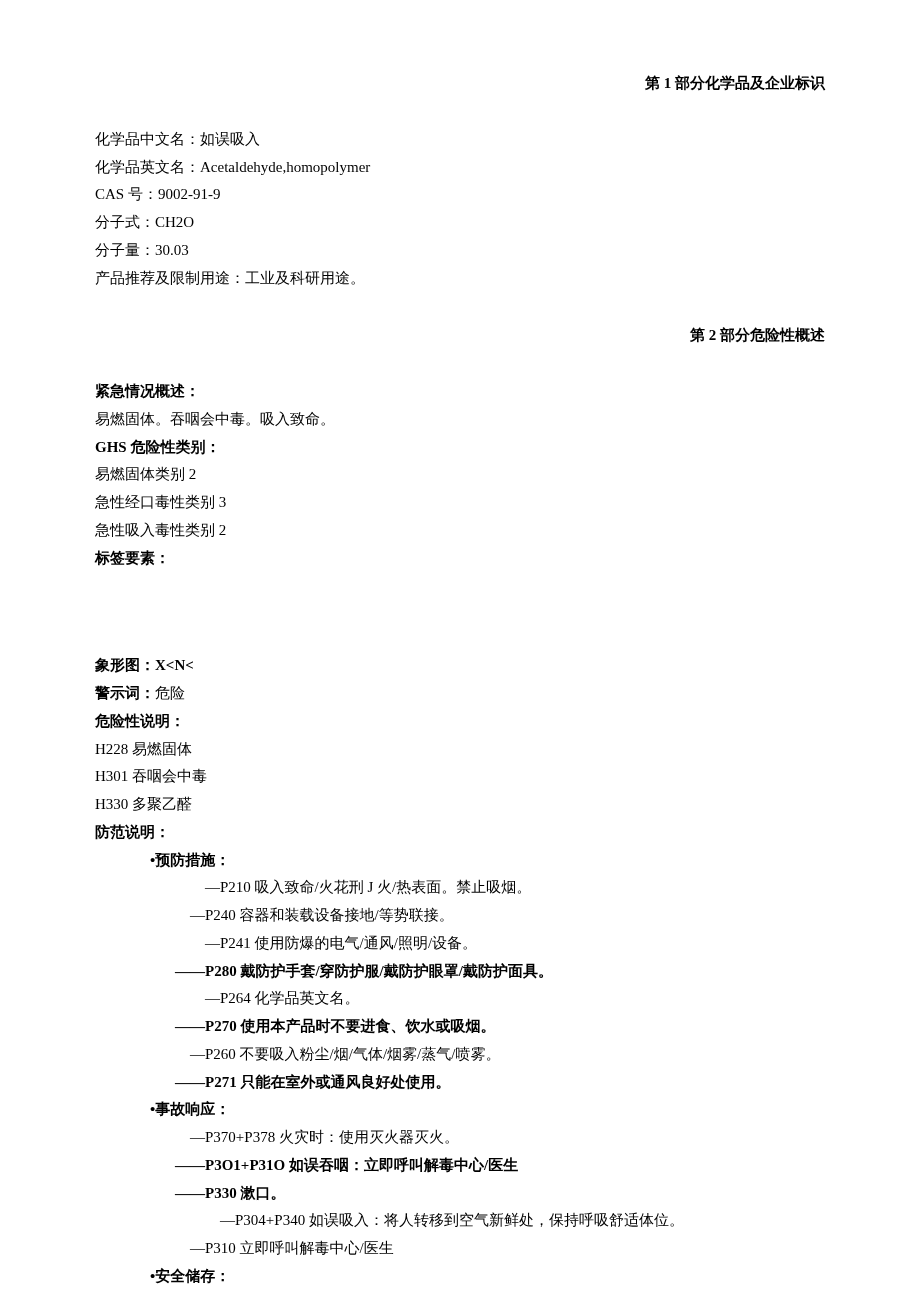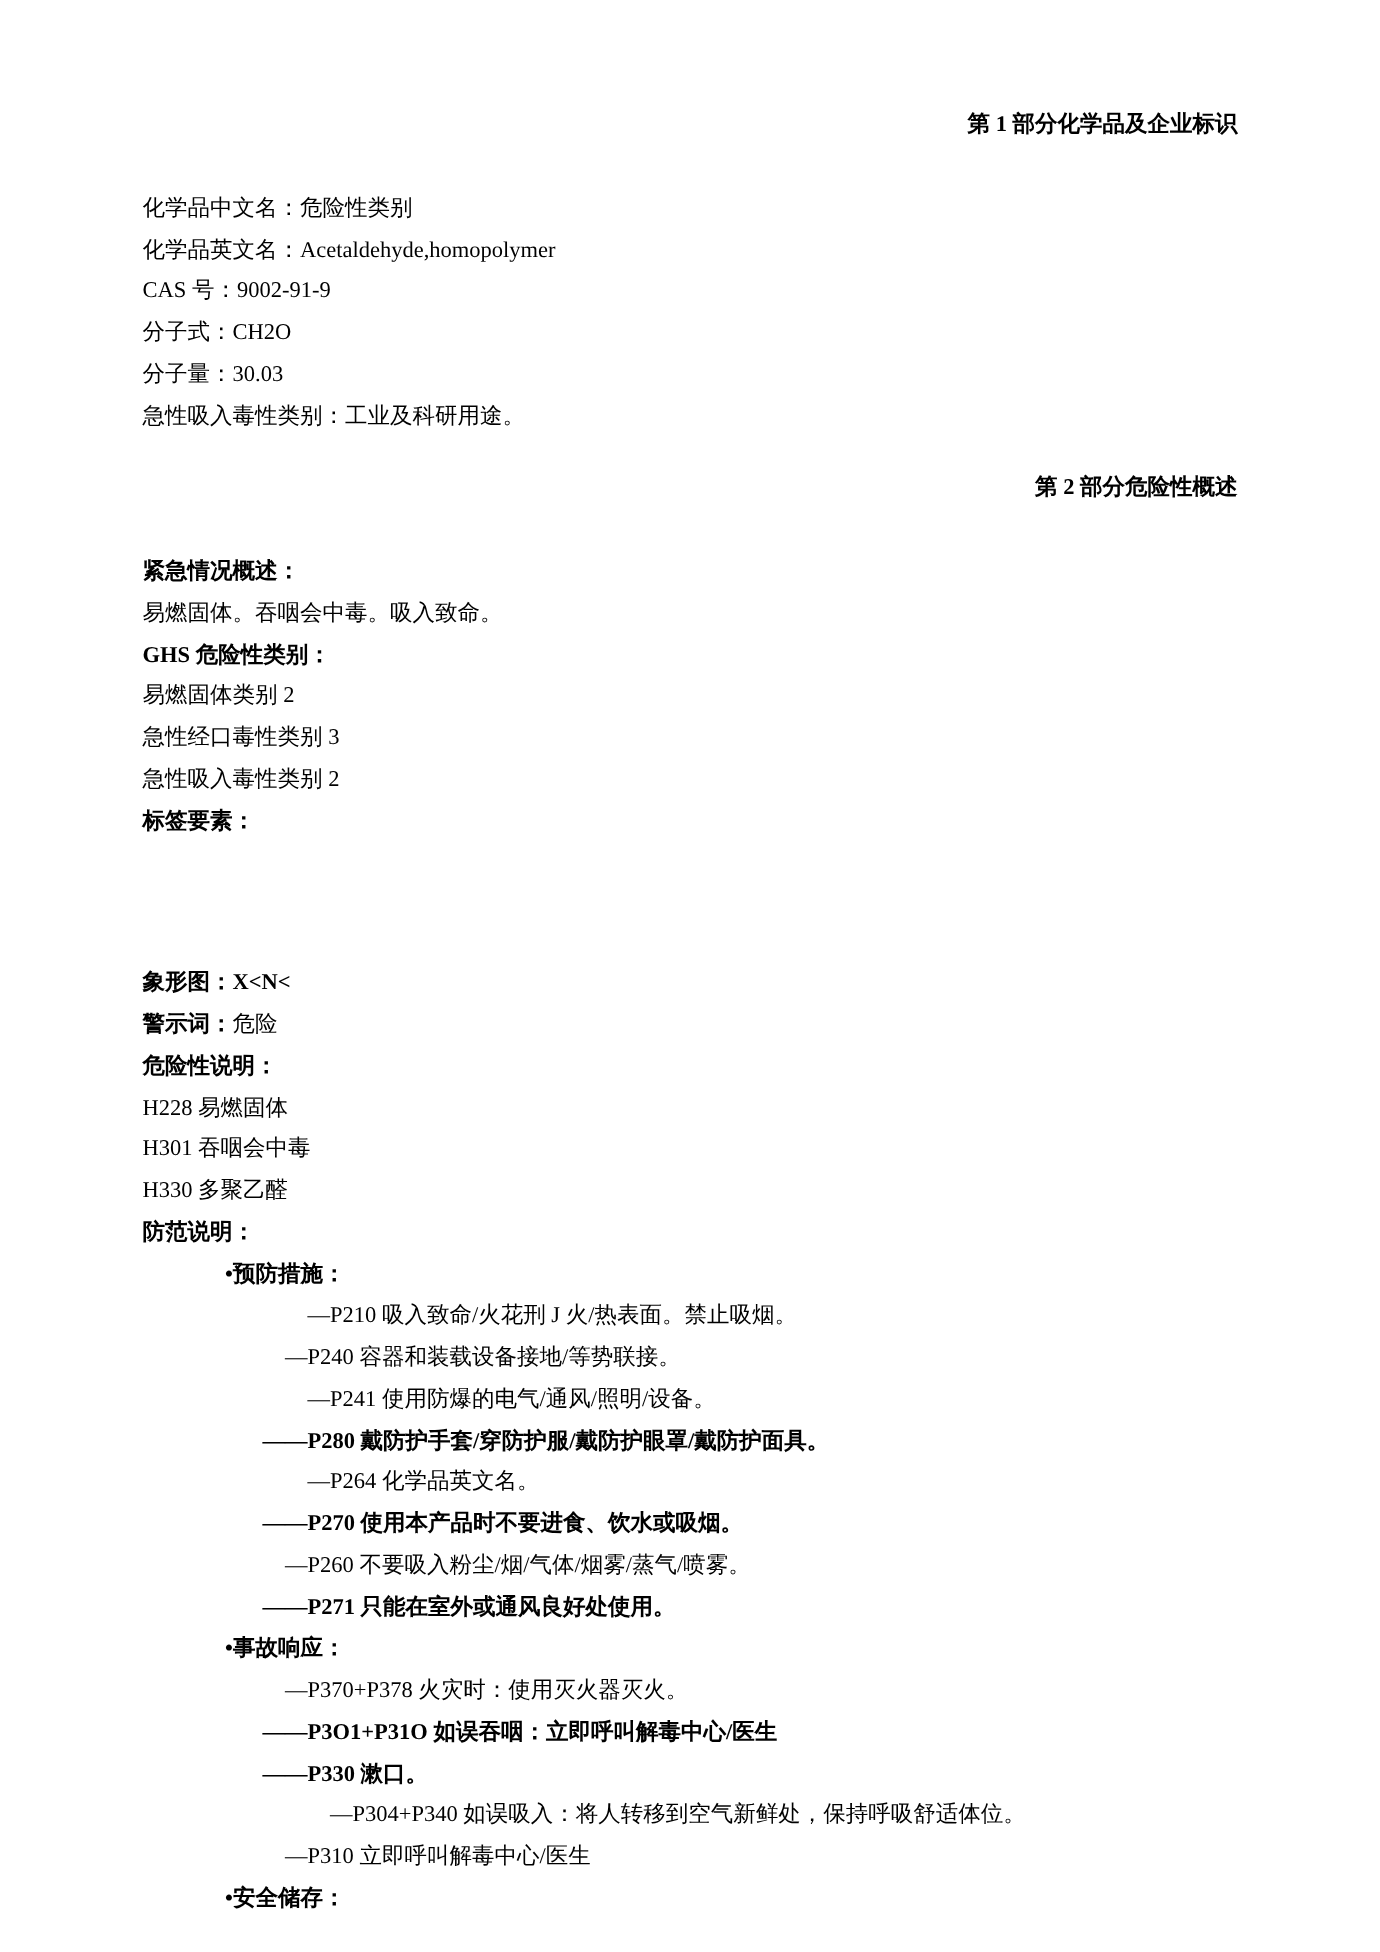--- a/index.html
+++ b/index.html
@@ -12,21 +12,21 @@
     padding: 70px 95px 60px 95px;
     width: 920px;
     box-sizing: border-box;
   }
   .section-title {
     text-align: right;
     font-weight: bold;
     margin: 0 0 28px 0;
   }
   .section-title.mt {
-    margin-top: 20px;
+    margin-top: 30px;
     font-family: Liberation Serif, serif;
   }
   .field {
     margin: 0;
   }
   .field .label {
     font-weight: normal;
   }
   .bold {
     font-weight: bold;
@@ -42,36 +42,36 @@
   .bullet-row .bullet {
     display: inline;
   }
 </style>
 </head>
 <body>
 
 <div class="section-title">第 1 部分化学品及企业标识</div>
 
 <p class="field">
-  <span class="label">化学品中文名：</span><span>危险性类别</span>
+  <span class="label">化学品中文名：</span><span>如误吸入</span>
 </p>
 <p class="field">
   <span class="label">化学品英文名：</span><span>Acetaldehyde,homopolymer</span>
 </p>
 <p class="field">
   <span class="label">CAS 号：</span><span>9002-91-9</span>
 </p>
 <p class="field">
   <span class="label">分子式：</span><span>CH2O</span>
 </p>
 <p class="field">
   <span class="label">分子量：</span><span>30.03</span>
 </p>
 <p class="field">
-  <span class="label">急性吸入毒性类别：</span><span>工业及科研用途。</span>
+  <span class="label">产品推荐及限制用途：</span><span>工业及科研用途。</span>
 </p>
 
 <div class="section-title mt">第 2 部分危险性概述</div>
 
 <p class="field bold">紧急情况概述：</p>
 <p class="field">易燃固体。吞咽会中毒。吸入致命。</p>
 
 <p class="field bold">GHS 危险性类别：</p>
 <p class="field">易燃固体类别 2</p>
 <p class="field">急性经口毒性类别 3</p>

